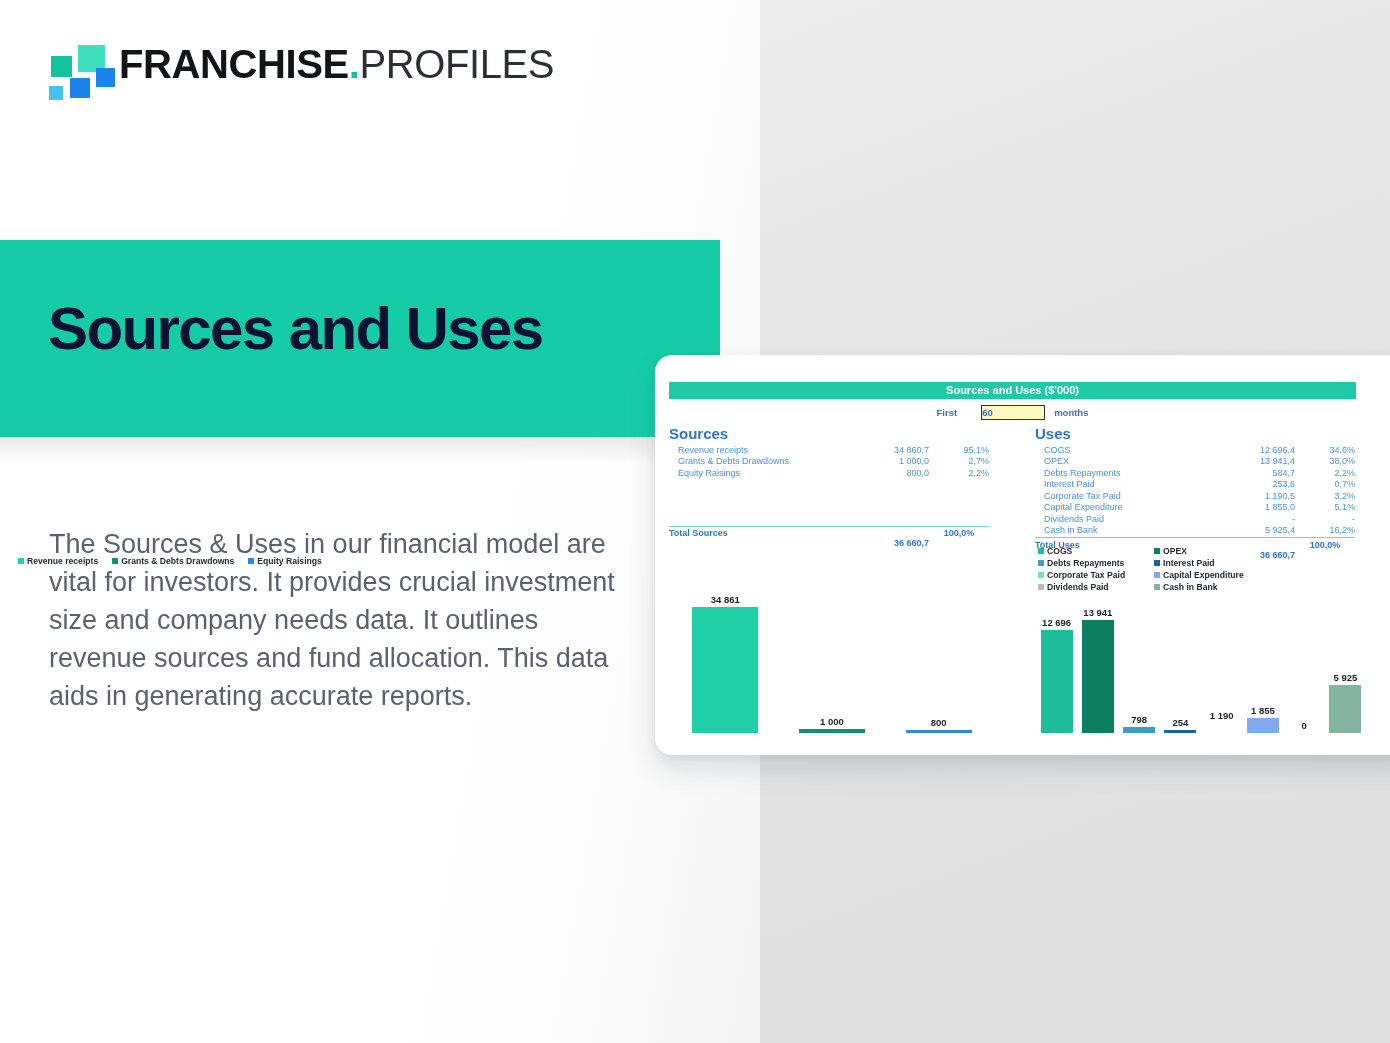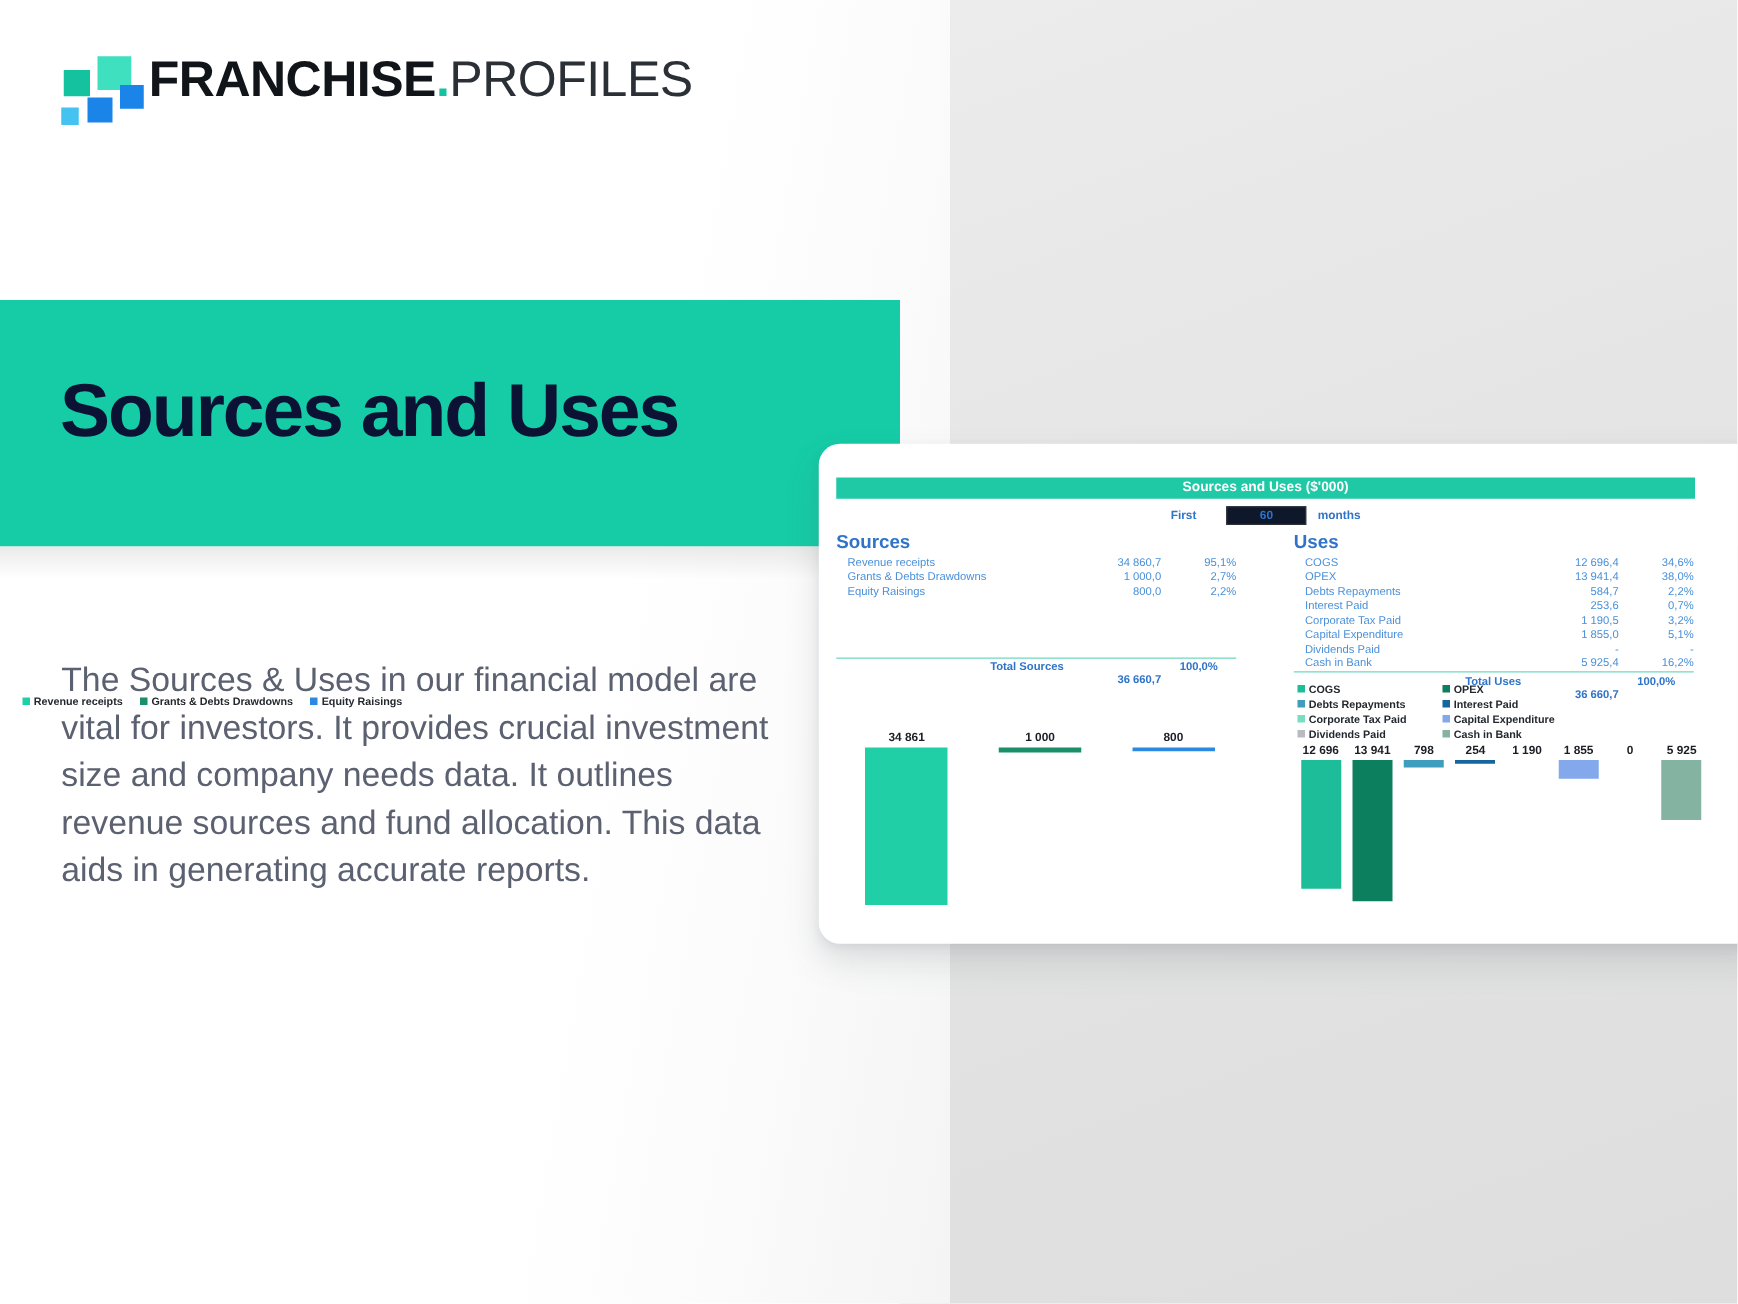--- a/index.html
+++ b/index.html
@@ -70,56 +70,56 @@
     background:#1fc9a5;color:#ffffff;
     font-size:11px;font-weight:bold;line-height:17px;text-align:center;
   }
 
   #period-row{
     position:absolute;left:14px;top:50px;width:687px;height:15px;
     display:flex;justify-content:center;align-items:center;gap:9px;
     font-size:9.5px;font-weight:bold;color:#2f74c8;
   }
   #period-input{
-    width:62px;height:13px;line-height:13px;text-align:center;
-    background:#0f172a;border:1.4px solid #2d3137;
+    width:62px;height:13px;line-height:13px;
+    background:#fef9c3;border:1.4px solid #2d3137;
     font-size:9.5px;font-weight:bold;color:#2f74c8;margin-left:15px;
   }
 
   
   .stmt{position:absolute;top:70px;width:320px;font-size:9px;color:#4a90d9;}
   #stmt-sources{left:14px;}
   #stmt-uses{left:380px;}
   .stmt-head{font-weight:bold;color:#2f74c8;margin-bottom:2px;font-size:15px;}
   .stmt-row{display:flex;height:11.5px;align-items:center;}
   .stmt-row .nm{flex:1;padding-left:9px;white-space:nowrap;}
   .stmt-row .vl{width:78px;text-align:right;}
   .stmt-row .pc{width:60px;text-align:right;}
   .stmt-total{
     display:flex;height:13px;align-items:center;
     border-top:1.4px solid #6ed9c2;font-weight:bold;color:#2f74c8;margin-top:1px;
   }
-  .stmt-total .nm{flex:1;white-space:nowrap;text-align:right;}
+  .stmt-total .nm{flex:1;white-space:nowrap;}
   .stmt-total .vl{width:78px;text-align:right;margin-top:20px;}
   .stmt-total .pc{width:60px;text-align:center;}
   #sources-spacer{height:46px;}
 
   
   .legend{position:absolute;display:flex;flex-wrap:wrap;font-size:8.6px;font-weight:bold;color:#24282e;}
   #legend-sources{left:18px;top:556px;width:330px;gap:0 14px;}
   #legend-uses{left:1038px;top:546px;width:330px;}
   #legend-uses .leg-item{width:116px;margin-bottom:2px;}
   .leg-item{display:flex;align-items:center;white-space:nowrap;}
   .leg-sw{width:6px;height:6px;margin-right:3px;flex:0 0 auto;}
 
   
   .chart{position:absolute;display:flex;align-items:flex-end;}
   #chart-sources{left:672px;top:585px;width:320px;height:148px;gap:0;}
   #chart-uses{left:1036px;top:595px;width:330px;height:138px;}
-  .bar-slot{flex:1;display:flex;flex-direction:column;align-items:center;height:100%;}
+  .bar-slot{flex:1;display:flex;flex-direction:column;justify-content:flex-end;align-items:center;height:100%;}
   .bar-val{font-size:9.5px;font-weight:bold;color:#1b1f25;margin-bottom:2px;white-space:nowrap;}
   .bar{width:100%;}
   #chart-sources .bar{width:66px;}
   #chart-uses .bar{width:32px;}
 
   
   #legend-sources, #legend-uses{z-index:3;}
 </style>
 </head>
 <body>

